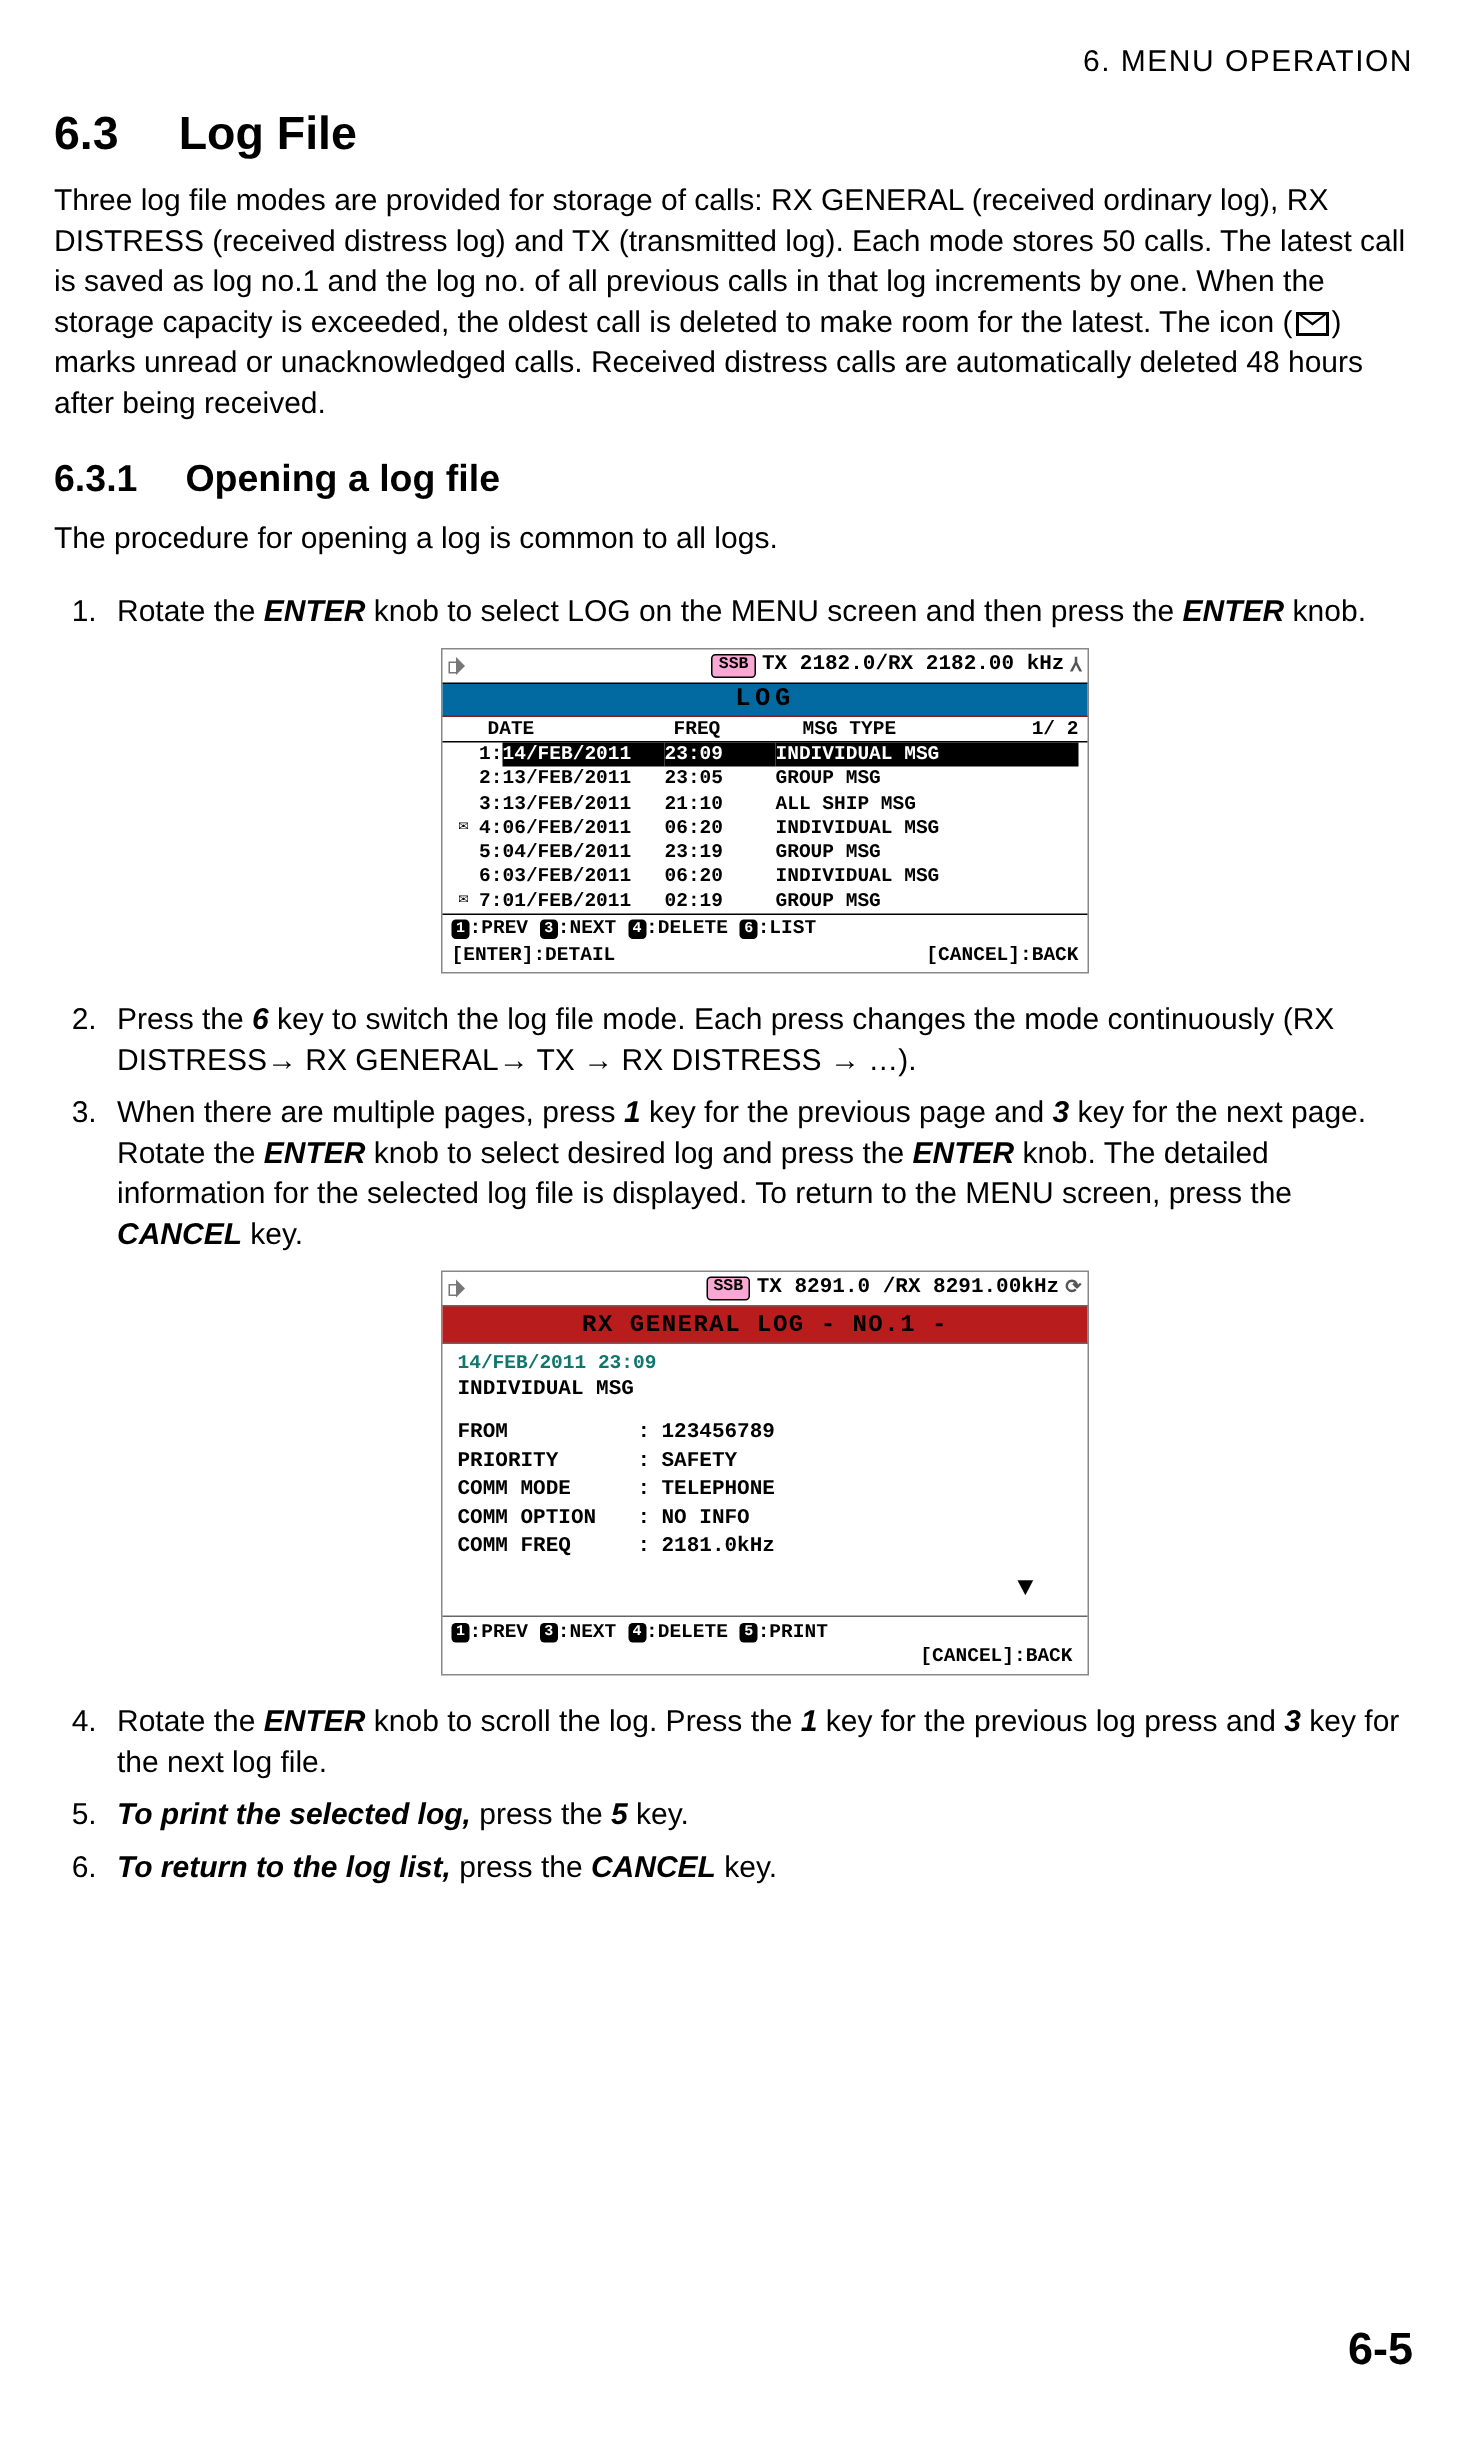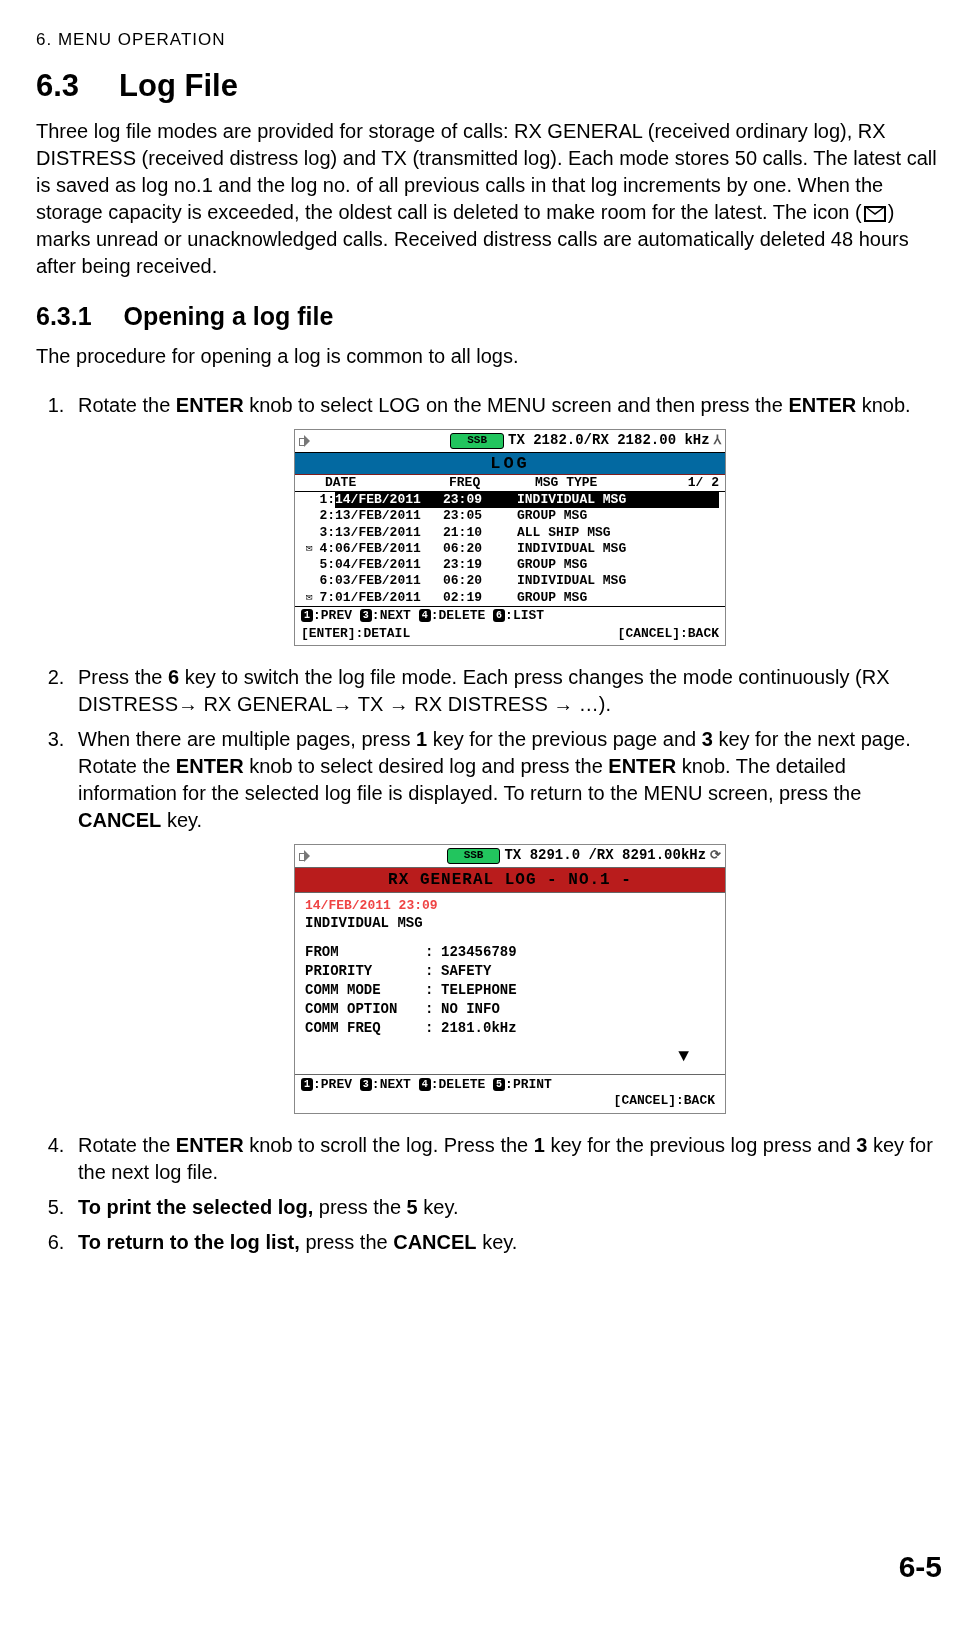--- a/index.html
+++ b/index.html
@@ -11,21 +11,22 @@
     color: #000;
   }
   .page {
     width: 978px;
     min-height: 1632px;
     box-sizing: border-box;
     padding: 30px 36px 40px 36px;
     position: relative;
   }
   .page-header {
-    font-size: 17px;
+    text-align: right;
+    font-size: 20px;
     letter-spacing: 1px;
     margin-bottom: 18px;
   }
   h1.section {
     font-size: 31px;
     font-weight: bold;
     margin: 0 0 14px 0;
   }
   h1.section .num { display:inline-block; margin-right: 40px; }
   p.body {
@@ -64,21 +65,21 @@
     margin: 0 0 12px 0;
   }
   h2.subsection .num { display:inline-block; margin-right: 32px; }
   ol.steps {
     font-size: 20px;
     line-height: 1.35;
     padding-left: 34px;
     margin: 0 0 16px 0;
   }
   ol.steps > li { margin-bottom: 8px; padding-left: 8px; }
-  ol.steps b { font-weight: bold; }
+  ol.steps b { font-weight: bold; font-style: italic; }
 
   
   .screen {
     border: 1px solid #888;
     margin: 10px auto 18px auto;
     font-family: "Courier New", monospace;
     font-weight: bold;
     background: #fff;
     font-size: 15px;
     line-height: 1.25;
@@ -110,24 +111,24 @@
     position:absolute;
     left:5px; top:0;
     border-top:6px solid transparent;
     border-bottom:6px solid transparent;
     border-right:6px solid #777;
     transform:scaleX(-1);
   }
   .ssb-badge {
     border:1px solid #000;
     border-radius:3px;
-    padding:0 16px;
+    padding:0 4px;
     font-size:11px;
     margin-right:4px;
-    background:#22c55e;
+    background:#f9a8d4;
   }
   .ant-icon { margin-left:4px; color:#555; font-size:13px; }
   .sc1-title {
     text-align:center;
     background:#0369a1;
     border-bottom:1px solid #7f1d1d;
     font-size:17px;
     letter-spacing:3px;
   }
   .sc1-tabs {
@@ -215,21 +216,21 @@
     border-bottom:1px solid #666;
     font-size:16px;
     letter-spacing:1px;
     padding:2px 0;
   }
   .sc2-body {
     padding:4px 10px 2px 10px;
     font-size:14px;
     line-height:1.35;
   }
-  .sc2-dt { color:#ef4444; font-size:13px; }
+  .sc2-dt { color:#0f766e; font-size:13px; }
   .sc2-fields { margin-top:10px; }
   .sc2-row { display:flex; }
   .sc2-row .lbl { width:120px; }
   .sc2-row .sep { width:16px; }
   .sc2-arrow {
     text-align:right;
     padding: 6px 26px 4px 0;
     font-size:18px;
   }
   .sc2-foot {

